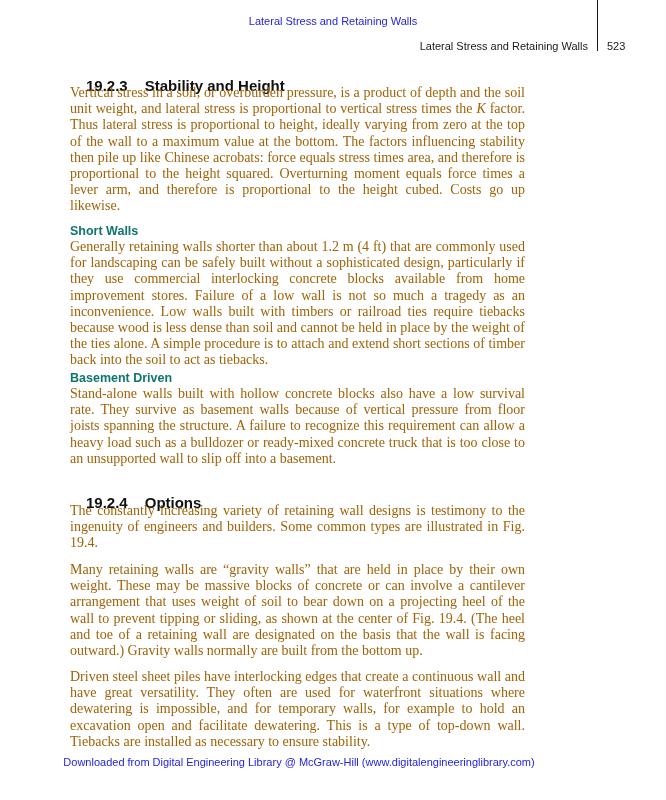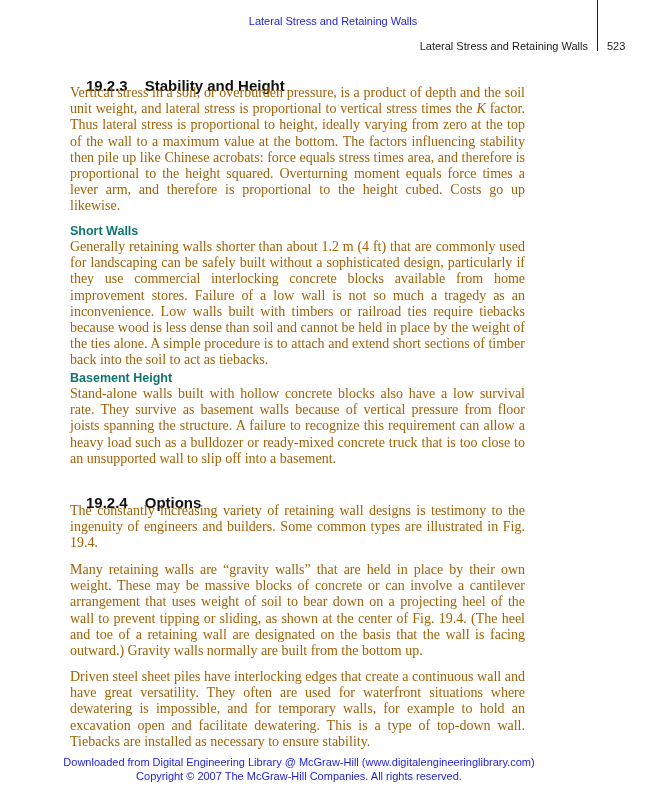--- a/index.html
+++ b/index.html
@@ -99,32 +99,31 @@
   <h2 class="sec-heading" style="top:61px">
     <span class="sec-num">19.2.3</span><span>Stability and Height</span>
   </h2>
 
   <p class="body-par" style="top:85px"><span>Vertical stress in a soil, or overburden pressure, is a product of depth and the soil unit weight, and lateral stress is proportional to vertical stress times the </span><span class="italic">K</span><span> factor. Thus lateral stress is proportional to height, ideally varying from zero at the top of the wall to a maximum value at the bottom. The factors influencing stability then pile up like Chinese acrobats: force equals stress times area, and therefore is proportional to the height squared. Overturning moment equals force times a lever arm, and therefore is proportional to the height cubed. Costs go up likewise.</span></p>
 
   <h3 class="sub-heading" style="top:224px">Short Walls</h3>
 
   <p class="body-par" style="top:239px">Generally retaining walls shorter than about 1.2 m (4 ft) that are commonly used for landscaping can be safely built without a sophisticated design, particularly if they use commercial interlocking concrete blocks available from home improvement stores. Failure of a low wall is not so much a tragedy as an inconvenience. Low walls built with timbers or railroad ties require tiebacks because wood is less dense than soil and cannot be held in place by the weight of the ties alone. A simple procedure is to attach and extend short sections of timber back into the soil to act as tiebacks.</p>
 
-  <h3 class="sub-heading" style="top:371px">Basement Height</h3>
+  <h3 class="sub-heading" style="top:371px">Basement Driven</h3>
 
   <p class="body-par" style="top:386px">Stand-alone walls built with hollow concrete blocks also have a low survival rate. They survive as basement walls because of vertical pressure from floor joists spanning the structure. A failure to recognize this requirement can allow a heavy load such as a bulldozer or ready-mixed concrete truck that is too close to an unsupported wall to slip off into a basement.</p>
 
   <h2 class="sec-heading" style="top:478px">
     <span class="sec-num">19.2.4</span><span>Options</span>
   </h2>
 
   <p class="body-par" style="top:503px">The constantly increasing variety of retaining wall designs is testimony to the ingenuity of engineers and builders. Some common types are illustrated in Fig. 19.4.</p>
 
   <p class="body-par" style="top:562px">Many retaining walls are “gravity walls” that are held in place by their own weight. These may be massive blocks of concrete or can involve a cantilever arrangement that uses weight of soil to bear down on a projecting heel of the wall to prevent tipping or sliding, as shown at the center of Fig. 19.4. (The heel and toe of a retaining wall are designated on the basis that the wall is facing outward.) Gravity walls normally are built from the bottom up.</p>
 
   <p class="body-par" style="top:669px">Driven steel sheet piles have interlocking edges that create a continuous wall and have great versatility. They often are used for waterfront situations where dewatering is impossible, and for temporary walls, for example to hold an excavation open and facilitate dewatering. This is a type of top-down wall. Tiebacks are installed as necessary to ensure stability.</p>
 
   <div class="footer">
     <div>Downloaded from Digital Engineering Library @ McGraw-Hill (www.digitalengineeringlibrary.com)</div>
-    <div>Copyright © 2007 The McGraw-Hill Companies. All rights reserved.</div>
   </div>
 
 </div>
 
 </body></html>

